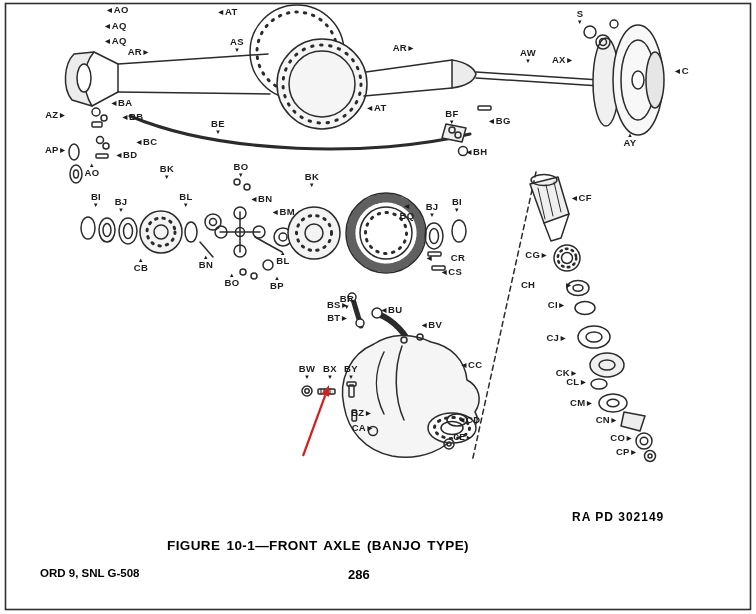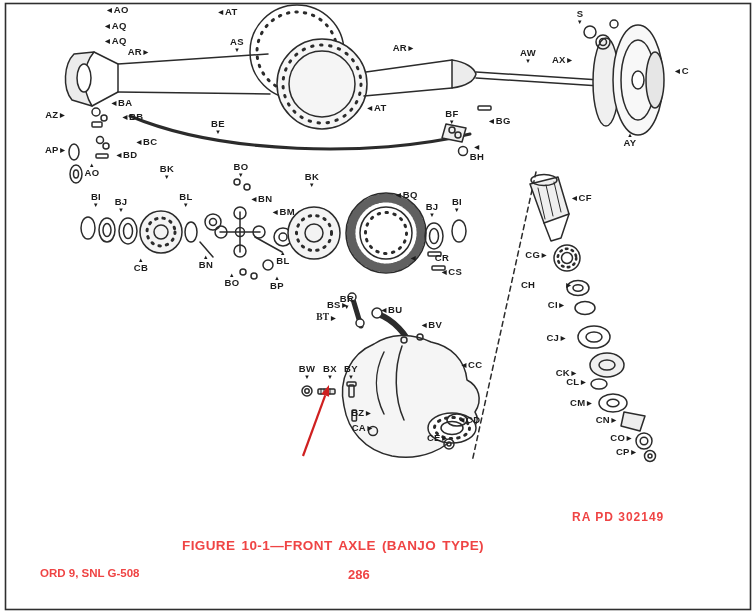--- a/index.html
+++ b/index.html
@@ -5,23 +5,23 @@
   html,body{margin:0;padding:0;background:#fdfdfd;}
   .stage{position:relative;width:756px;height:614px;overflow:hidden;background:#ffffff;
          font-family:"Liberation Sans",sans-serif;}
   svg.art{position:absolute;left:0;top:0;display:block;}
   .callout-layer{position:absolute;left:0;top:0;width:756px;height:614px;pointer-events:none;}
   .callout{position:absolute;transform:translate(-50%,-50%);display:flex;align-items:center;
            gap:1.5px;font-weight:bold;font-size:9.5px;letter-spacing:.3px;color:#1c1c1c;
            white-space:nowrap;line-height:1;}
   .callout.v{flex-direction:column;gap:0;}
   .callout .tri{font-size:6px;line-height:1;color:#1c1c1c;}
-  .txt{position:absolute;color:#ef4444;font-weight:bold;}
+  .txt{position:absolute;color:#000000;font-weight:bold;}
   .plate{left:572px;top:510px;font-size:12px;letter-spacing:1px;}
-  .caption{left:15px;top:538px;width:636px;text-align:center;font-size:13.5px;
+  .caption{left:0;top:538px;width:636px;text-align:center;font-size:13.5px;
            letter-spacing:.4px;word-spacing:2px;}
   .footer-left{left:40px;top:567px;font-size:11.5px;}
   .page-num{left:348px;top:567px;font-size:13px;}
   :root{--arrow:#cf2020;}
   .red-arrow line{stroke:var(--arrow);stroke-width:2.2;}
   .red-arrow polygon{fill:var(--arrow);stroke:none;}
 </style>
 </head>
 <body>
 
@@ -267,21 +267,21 @@
         <span class="lbl">AT</span>
       </div>
       <div class="callout v" style="left: 452px; top: 117px;">
         <span class="lbl">BF</span>
         <span class="tri">▼</span>
       </div>
       <div class="callout h" style="left: 500px; top: 121px;">
         <span class="tri">◀</span>
         <span class="lbl">BG</span>
       </div>
-      <div class="callout h" style="left: 477px; top: 152px; flex-direction: column;">
+      <div class="callout h" style="left: 477px; top: 152px;">
         <span class="tri">◀</span>
         <span class="lbl">BH</span>
       </div>
       <div class="callout v" style="left: 167px; top: 172px;">
         <span class="lbl">BK</span>
         <span class="tri">▼</span>
       </div>
       <div class="callout v" style="left: 241px; top: 170px;">
         <span class="lbl">BO</span>
         <span class="tri">▼</span>
@@ -303,21 +303,21 @@
         <span class="lbl">BN</span>
       </div>
       <div class="callout h" style="left: 284px; top: 212px;">
         <span class="tri">◀</span>
         <span class="lbl">BM</span>
       </div>
       <div class="callout v" style="left: 312px; top: 180px;">
         <span class="lbl">BK</span>
         <span class="tri">▼</span>
       </div>
-      <div class="callout h" style="left: 407px; top: 195px;">
+      <div class="callout h" style="left: 407px; top: 211px; flex-direction: column;">
         <span class="tri">◀</span>
         <span class="lbl">BQ</span>
       </div>
       <div class="callout v" style="left: 432px; top: 210px;">
         <span class="lbl">BJ</span>
         <span class="tri">▼</span>
       </div>
       <div class="callout v" style="left: 457px; top: 205px;">
         <span class="lbl">BI</span>
         <span class="tri">▼</span>
@@ -335,37 +335,37 @@
         <span class="lbl">BL</span>
       </div>
       <div class="callout v" style="left: 232px; top: 280px;">
         <span class="tri">▲</span>
         <span class="lbl">BO</span>
       </div>
       <div class="callout v" style="left: 277px; top: 283px;">
         <span class="tri">▲</span>
         <span class="lbl">BP</span>
       </div>
-      <div class="callout h" style="left: 430px; top: 258px; gap: 19px;">
+      <div class="callout h" style="left: 446px; top: 258px; gap: 19px;">
         <span class="tri">◀</span>
         <span class="lbl">CR</span>
       </div>
       <div class="callout h" style="left: 452px; top: 272px;">
         <span class="tri">◀</span>
         <span class="lbl">CS</span>
       </div>
       <div class="callout v" style="left: 347px; top: 302px;">
         <span class="lbl">BR</span>
         <span class="tri">▼</span>
       </div>
       <div class="callout h" style="left: 337px; top: 305px;">
         <span class="lbl">BS</span>
         <span class="tri">▶</span>
       </div>
-      <div class="callout h" style="left: 326px; top: 318px; font-family: Liberation Serif, serif;">
+      <div class="callout h" style="left: 337px; top: 318px;">
         <span class="lbl">BT</span>
         <span class="tri">▶</span>
       </div>
       <div class="callout h" style="left: 392px; top: 310px;">
         <span class="tri">◀</span>
         <span class="lbl">BU</span>
       </div>
       <div class="callout h" style="left: 392px; top: 325px; margin-left: 40px;">
         <span class="tri">◀</span>
         <span class="lbl">BV</span>
@@ -391,21 +391,21 @@
         <span class="tri">▶</span>
       </div>
       <div class="callout h" style="left: 472px; top: 365px;">
         <span class="tri">◀</span>
         <span class="lbl">CC</span>
       </div>
       <div class="callout h" style="left: 470px; top: 420px;">
         <span class="tri">◀</span>
         <span class="lbl">CD</span>
       </div>
-      <div class="callout h" style="left: 437px; top: 438px;">
+      <div class="callout h" style="left: 462px; top: 438px; font-family: Liberation Mono, monospace;">
         <span class="lbl">CE</span>
         <span class="tri">▶</span>
       </div>
       <div class="callout h" style="left: 582px; top: 198px;">
         <span class="tri">◀</span>
         <span class="lbl">CF</span>
       </div>
       <div class="callout h" style="left: 536px; top: 255px;">
         <span class="lbl">CG</span>
         <span class="tri">▶</span>

